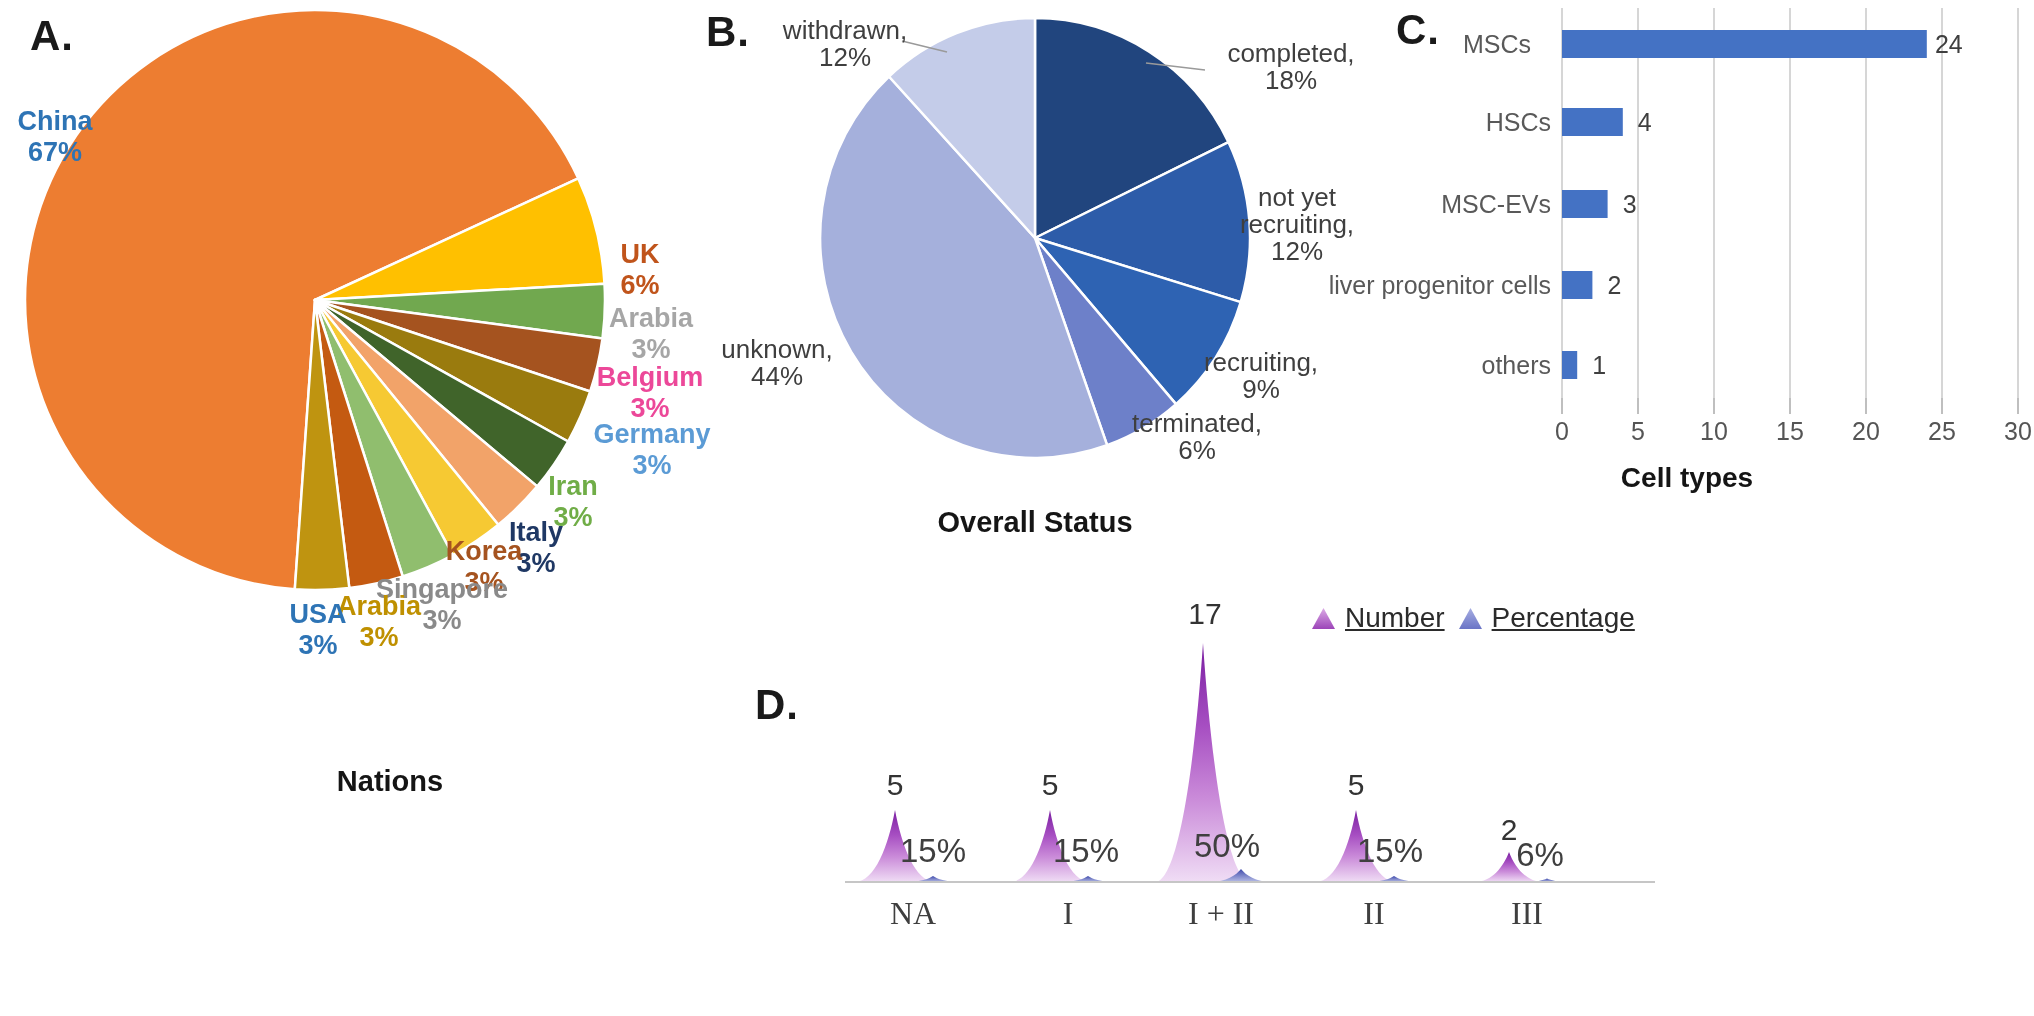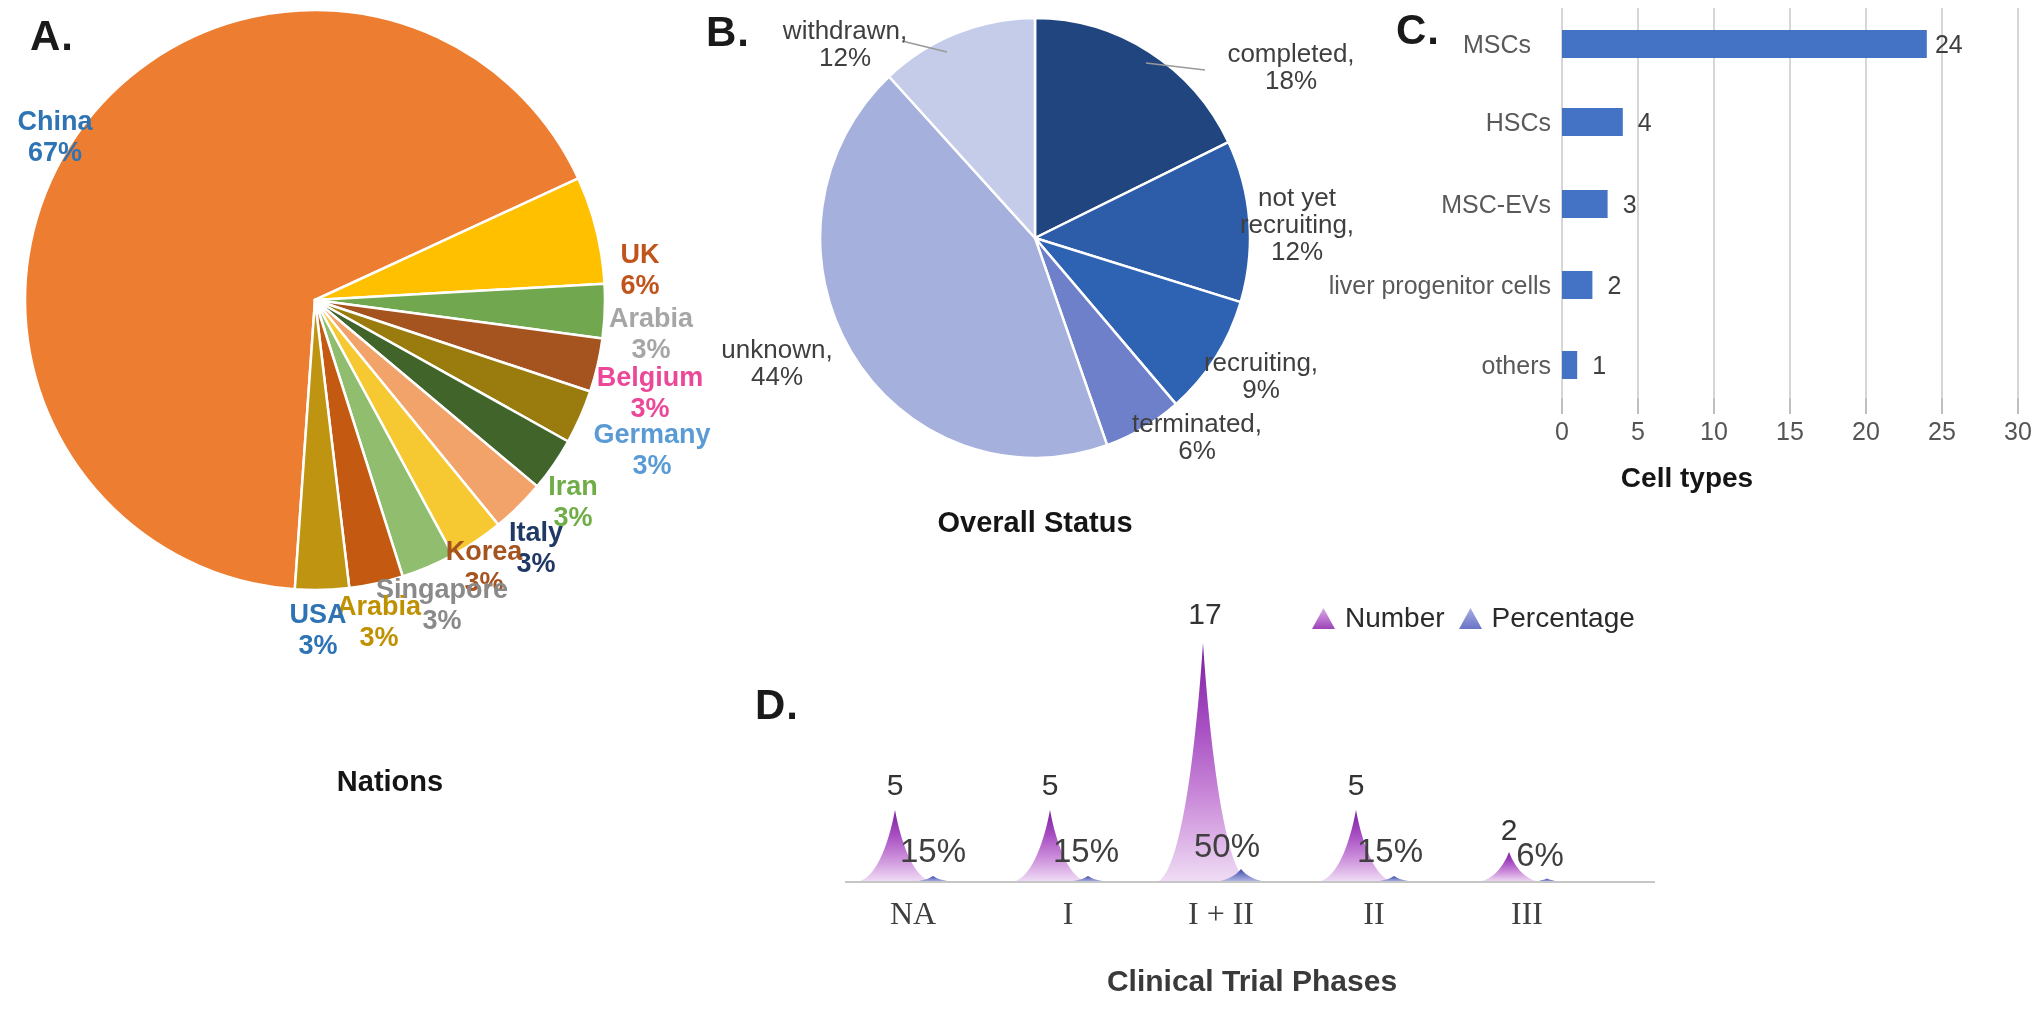--- a/index.html
+++ b/index.html
@@ -13,21 +13,21 @@
   .chart-title{font-weight:bold;color:#151515;font-size:29px;transform:translateX(-50%);white-space:nowrap;}
   .a-label{transform:translateX(-50%);text-align:center;font-weight:bold;font-size:27px;line-height:31px;white-space:nowrap;}
   .b-label{transform:translateX(-50%);text-align:center;font-size:26px;line-height:27px;color:#3f3f3f;white-space:nowrap;}
   .c-cat{text-align:right;font-size:25px;color:#595959;white-space:nowrap;transform:translateY(-50%);}
   .c-val{transform:translate(-50%,-50%);font-size:25px;color:#3f3f3f;}
   .c-tick{transform:translateX(-50%);font-size:25px;color:#555555;}
   .d-num{transform:translate(-50%,-50%);font-size:30px;color:#333333;}
   .d-pct{transform:translate(-50%,-50%);font-size:33px;color:#3f3f3f;}
   .d-phase{transform:translate(-50%,-50%);font-family:"Liberation Serif", serif;font-size:32px;color:#3f3f3f;white-space:nowrap;}
   #legend{display:flex;align-items:center;gap:14px;font-size:28px;color:#2b2b2b;}
-  #legend .legend-item{display:flex;align-items:center;gap:10px;}
+  #legend .legend-item{display:flex;align-items:center;gap:10px;text-decoration:underline;}
 </style>
 </head>
 <body>
 
 <div id="canvas">
 
   <svg id="shapes" width="2034" height="1016" viewBox="0 0 2034 1016">
     <defs>
       <linearGradient id="gradNum" x1="0" y1="0" x2="0" y2="1">
         <stop offset="0" stop-color="#7B1FA2"></stop>
@@ -108,21 +108,20 @@
   </svg>
 
   <div class="abs panel-letter" style="left:30px;top:12px;">A.</div>
   <div class="abs panel-letter" style="left:706px;top:8px;">B.</div>
   <div class="abs panel-letter" style="left:1396px;top:6px;">C.</div>
   <div class="abs panel-letter" style="left:755px;top:681px;">D.</div>
 
   <div class="abs chart-title" style="left:390px;top:765px;">Nations</div>
   <div class="abs chart-title" style="left:1035px;top:466px;margin-top:40px;">Overall Status</div>
   <div class="abs chart-title" style="left:1687px;top:462px;font-size:28px;">Cell types</div>
-  <div class="abs chart-title" style="left:1252px;top:964px;font-size:30px;color:#3a3a3a;">Clinical Trial Phases</div>
 
   <div id="legend" class="abs" style="left:1312px;top:602px;">
     <span class="legend-item">
       <svg width="23" height="21" viewBox="0 0 23 21">
         <polygon points="11.5,0 23,21 0,21" fill="url(#gradLegNum)"></polygon>
       </svg>
       <span>Number</span>
     </span>
     <span class="legend-item">
       <svg width="23" height="21" viewBox="0 0 23 21">

